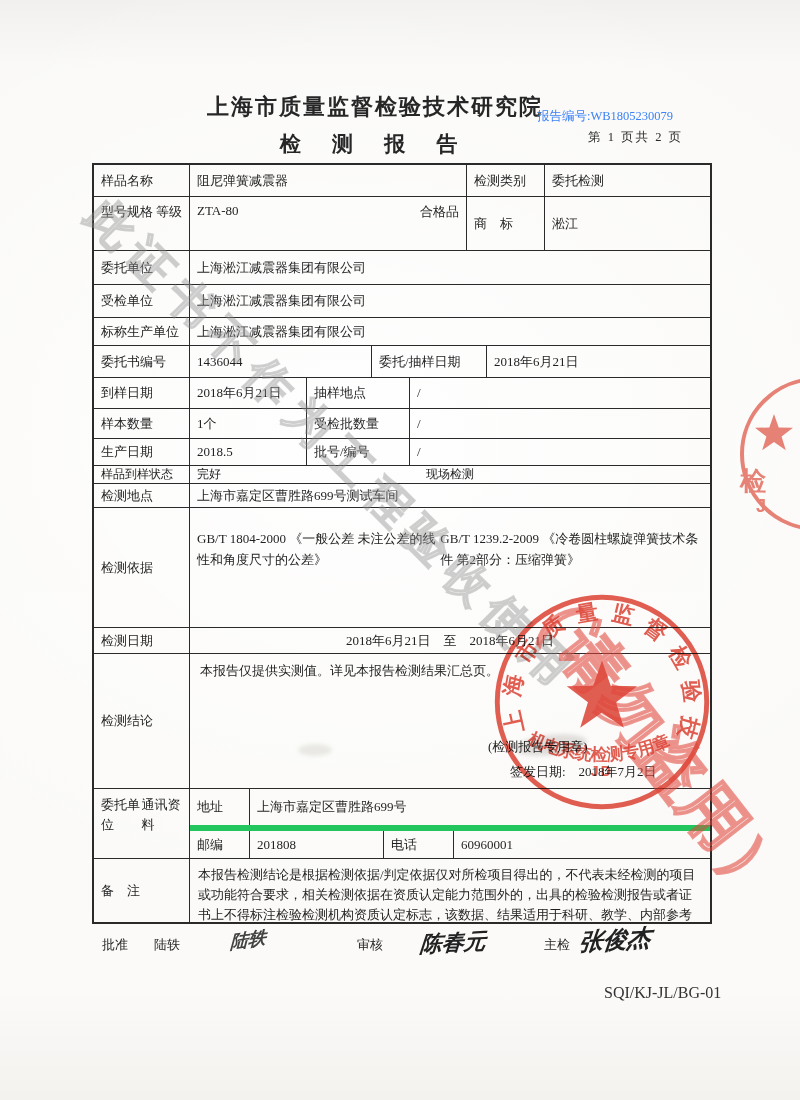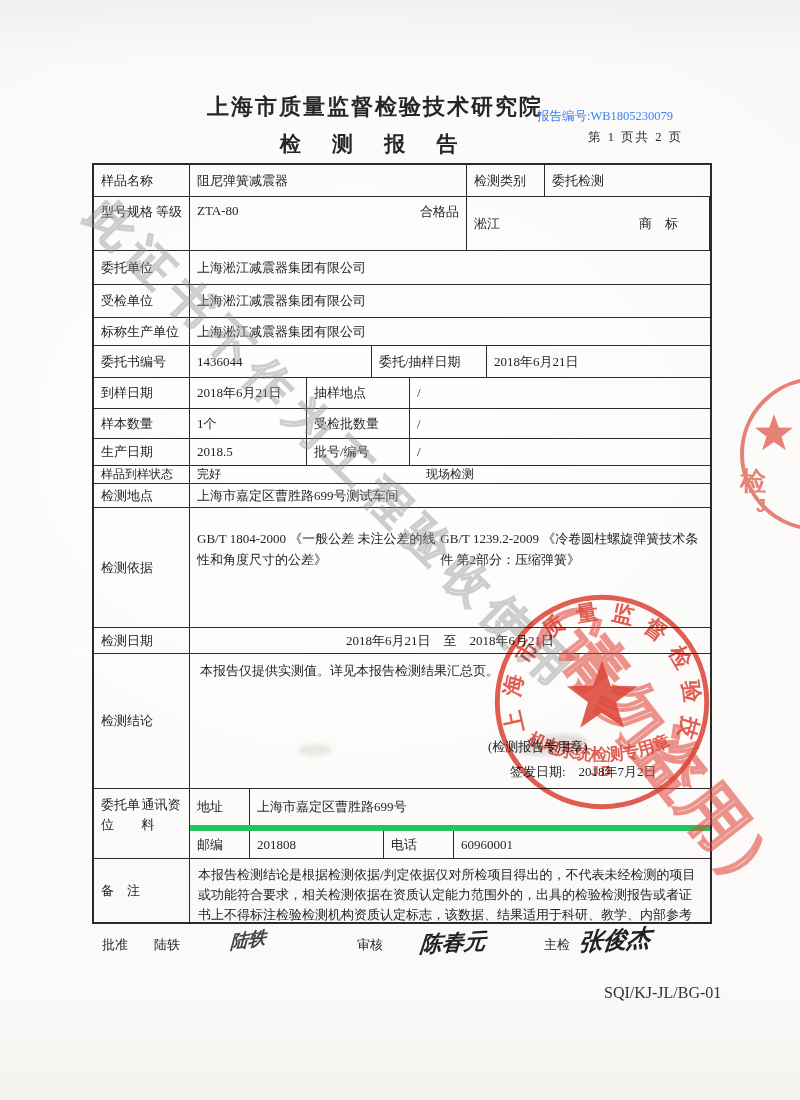--- a/index.html
+++ b/index.html
@@ -80,22 +80,22 @@
 
     <div class="tr" style="height:54px">
       <div class="td lblw colcell">
         <span>型号规格</span>
         <span>等级</span>
       </div>
       <div class="td colcell" style="width:277px">
         <span>ZTA-80</span>
         <span>合格品</span>
       </div>
+      <div class="td" style="width:78px">商　标</div>
       <div class="td last">淞江</div>
-      <div class="td" style="width:78px">商　标</div>
     </div>
 
     <div class="tr" style="height:34px">
       <div class="td lblw">委托单位</div>
       <div class="td last">上海淞江减震器集团有限公司</div>
     </div>
 
     <div class="tr" style="height:33px">
       <div class="td lblw">受检单位</div>
       <div class="td last">上海淞江减震器集团有限公司</div>

